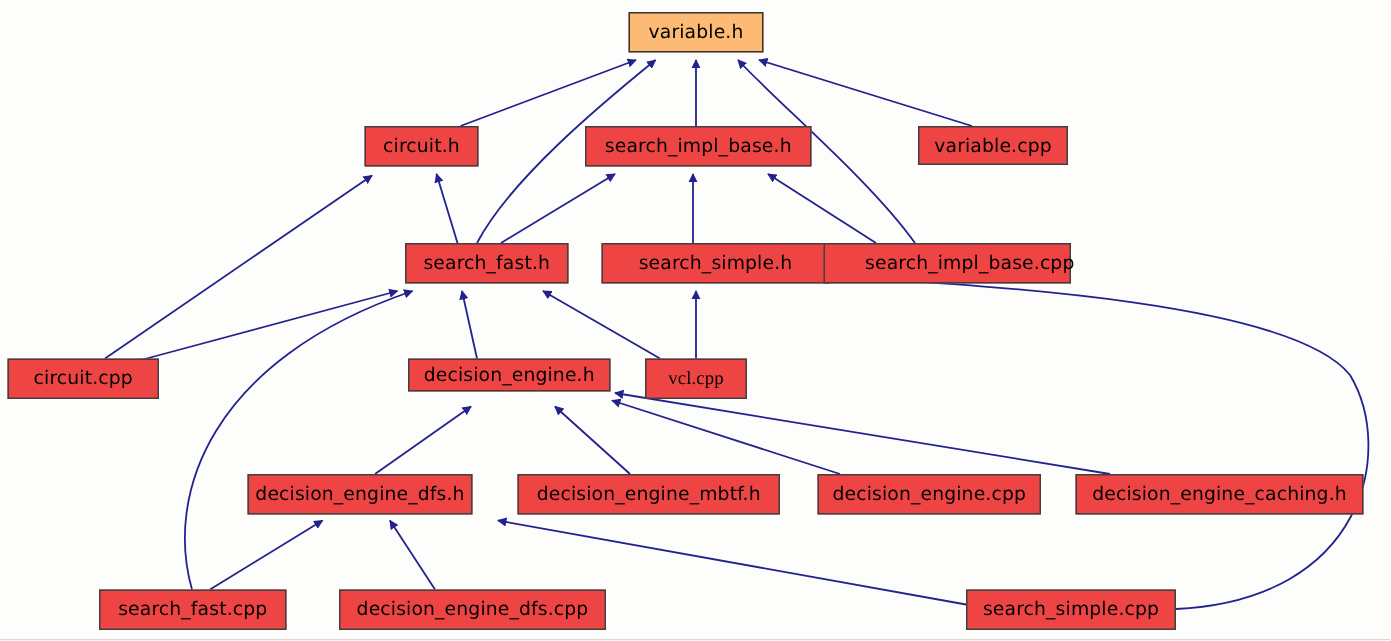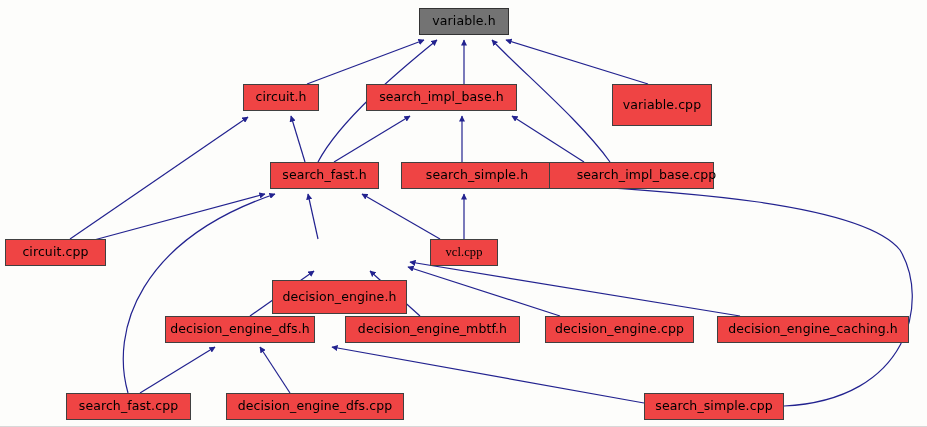--- a/index.html
+++ b/index.html
@@ -18,21 +18,21 @@
     background:#ef4444;
     color:#000000;
     font-size:12.5px;
     line-height:1;
     display:flex;
     align-items:center;
     justify-content:center;
     white-space:nowrap;
     letter-spacing:.1px;
   }
-  .node.root{background:#737373;border-color:#333333;}
+  .node.root{background:#fdba74;border-color:#333333;}
   .bottomrule{position:absolute;left:0;bottom:0;width:927px;height:1px;background:#d8d8d8;}
 </style>
 </head>
 <body>
 
 <div id="canvas">
   <svg id="edges" xmlns="http://www.w3.org/2000/svg">
     <defs>
       <marker id="arrow" viewBox="0 0 10 10" refX="9" refY="5" markerWidth="5.2" markerHeight="5.2" orient="auto-start-reverse">
         <path d="M 0 0 L 10 5 L 0 10 z" fill="#22228f"></path>
@@ -64,39 +64,39 @@
         <path d="M 644,403 L 332,347" fill="none" stroke="#22228f" stroke-width="1.2" marker-end="url(#arrow)"></path>
       </g>
   </svg>
   <div id="node-layer">
       <div class="node root" style="left: 419px; top: 8px; width: 90px; height: 27px;">
         <span>variable.h</span>
       </div>
       <div class="node" style="left: 243px; top: 84px; width: 76px; height: 27px;">
         <span>circuit.h</span>
       </div>
-      <div class="node" style="left: 366px; top: 84px; width: 151px; height: 27px;">
+      <div class="node" style="left: 390px; top: 84px; width: 151px; height: 27px;">
         <span>search_impl_base.h</span>
       </div>
-      <div class="node" style="left: 612px; top: 84px; width: 100px; height: 42px;">
+      <div class="node" style="left: 612px; top: 84px; width: 100px; height: 26px;">
         <span>variable.cpp</span>
       </div>
       <div class="node" style="left: 270px; top: 162px; width: 109px; height: 27px;">
         <span>search_fast.h</span>
       </div>
       <div class="node" style="left: 401px; top: 162px; width: 152px; height: 27px;">
         <span>search_simple.h</span>
       </div>
       <div class="node" style="left: 549px; top: 162px; width: 165px; height: 27px; padding-left: 30px;">
         <span>search_impl_base.cpp</span>
       </div>
       <div class="node" style="left: 5px; top: 239px; width: 101px; height: 27px;">
         <span>circuit.cpp</span>
       </div>
-      <div class="node" style="left: 272px; top: 239px; width: 135px; height: 34px; margin-top: 41px;">
+      <div class="node" style="left: 272px; top: 239px; width: 135px; height: 22px;">
         <span>decision_engine.h</span>
       </div>
       <div class="node" style="left: 430px; top: 239px; width: 68px; height: 27px; font-family: Liberation Serif, serif;">
         <span>vcl.cpp</span>
       </div>
       <div class="node" style="left: 165px; top: 316px; width: 150px; height: 27px; align-items: center;">
         <span>decision_engine_dfs.h</span>
       </div>
       <div class="node" style="left: 345px; top: 316px; width: 175px; height: 27px;">
         <span>decision_engine_mbtf.h</span>

